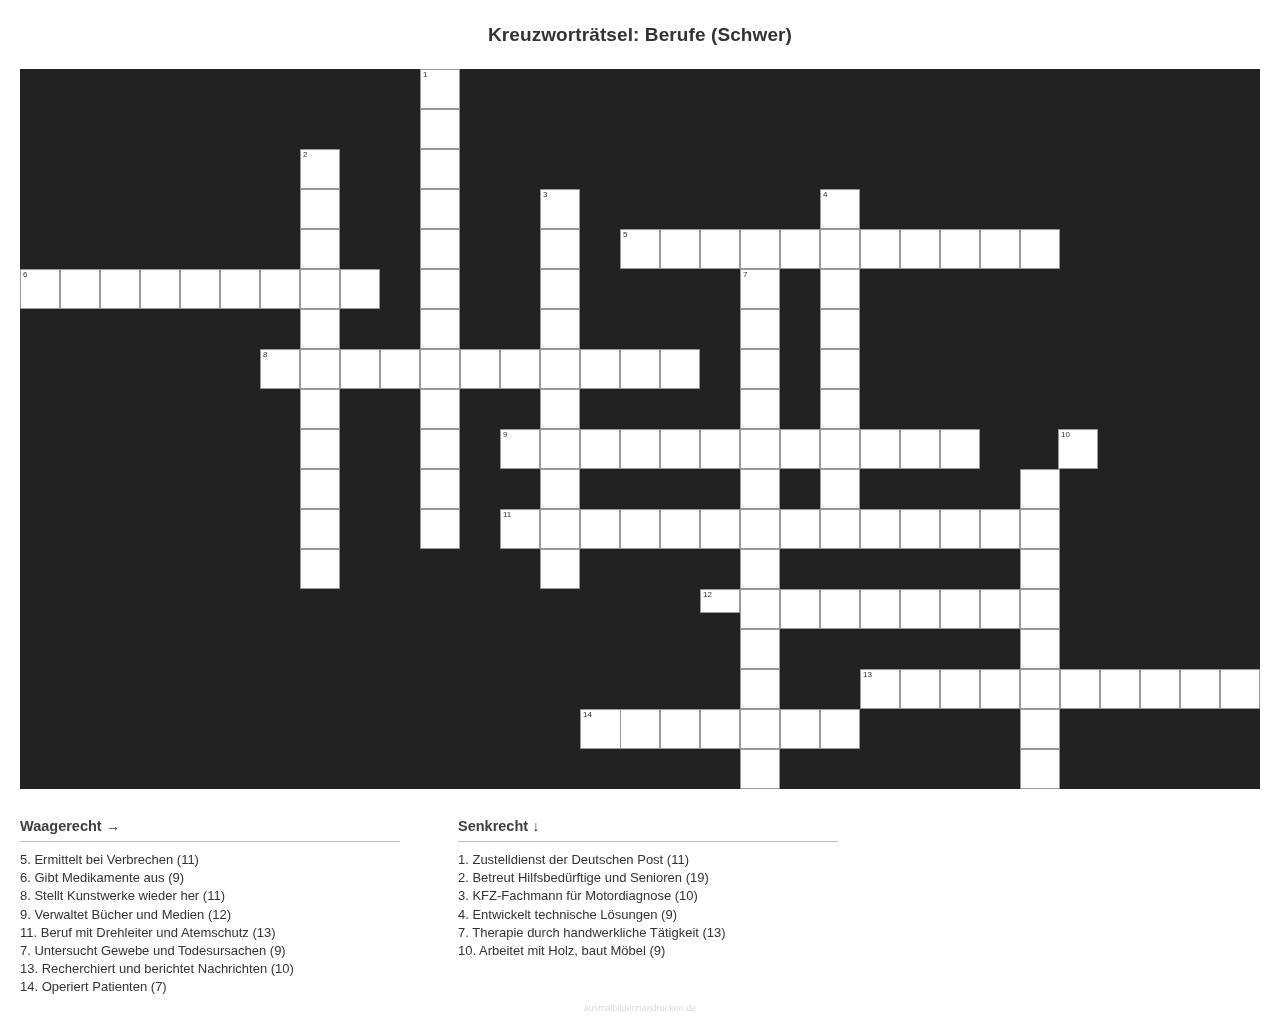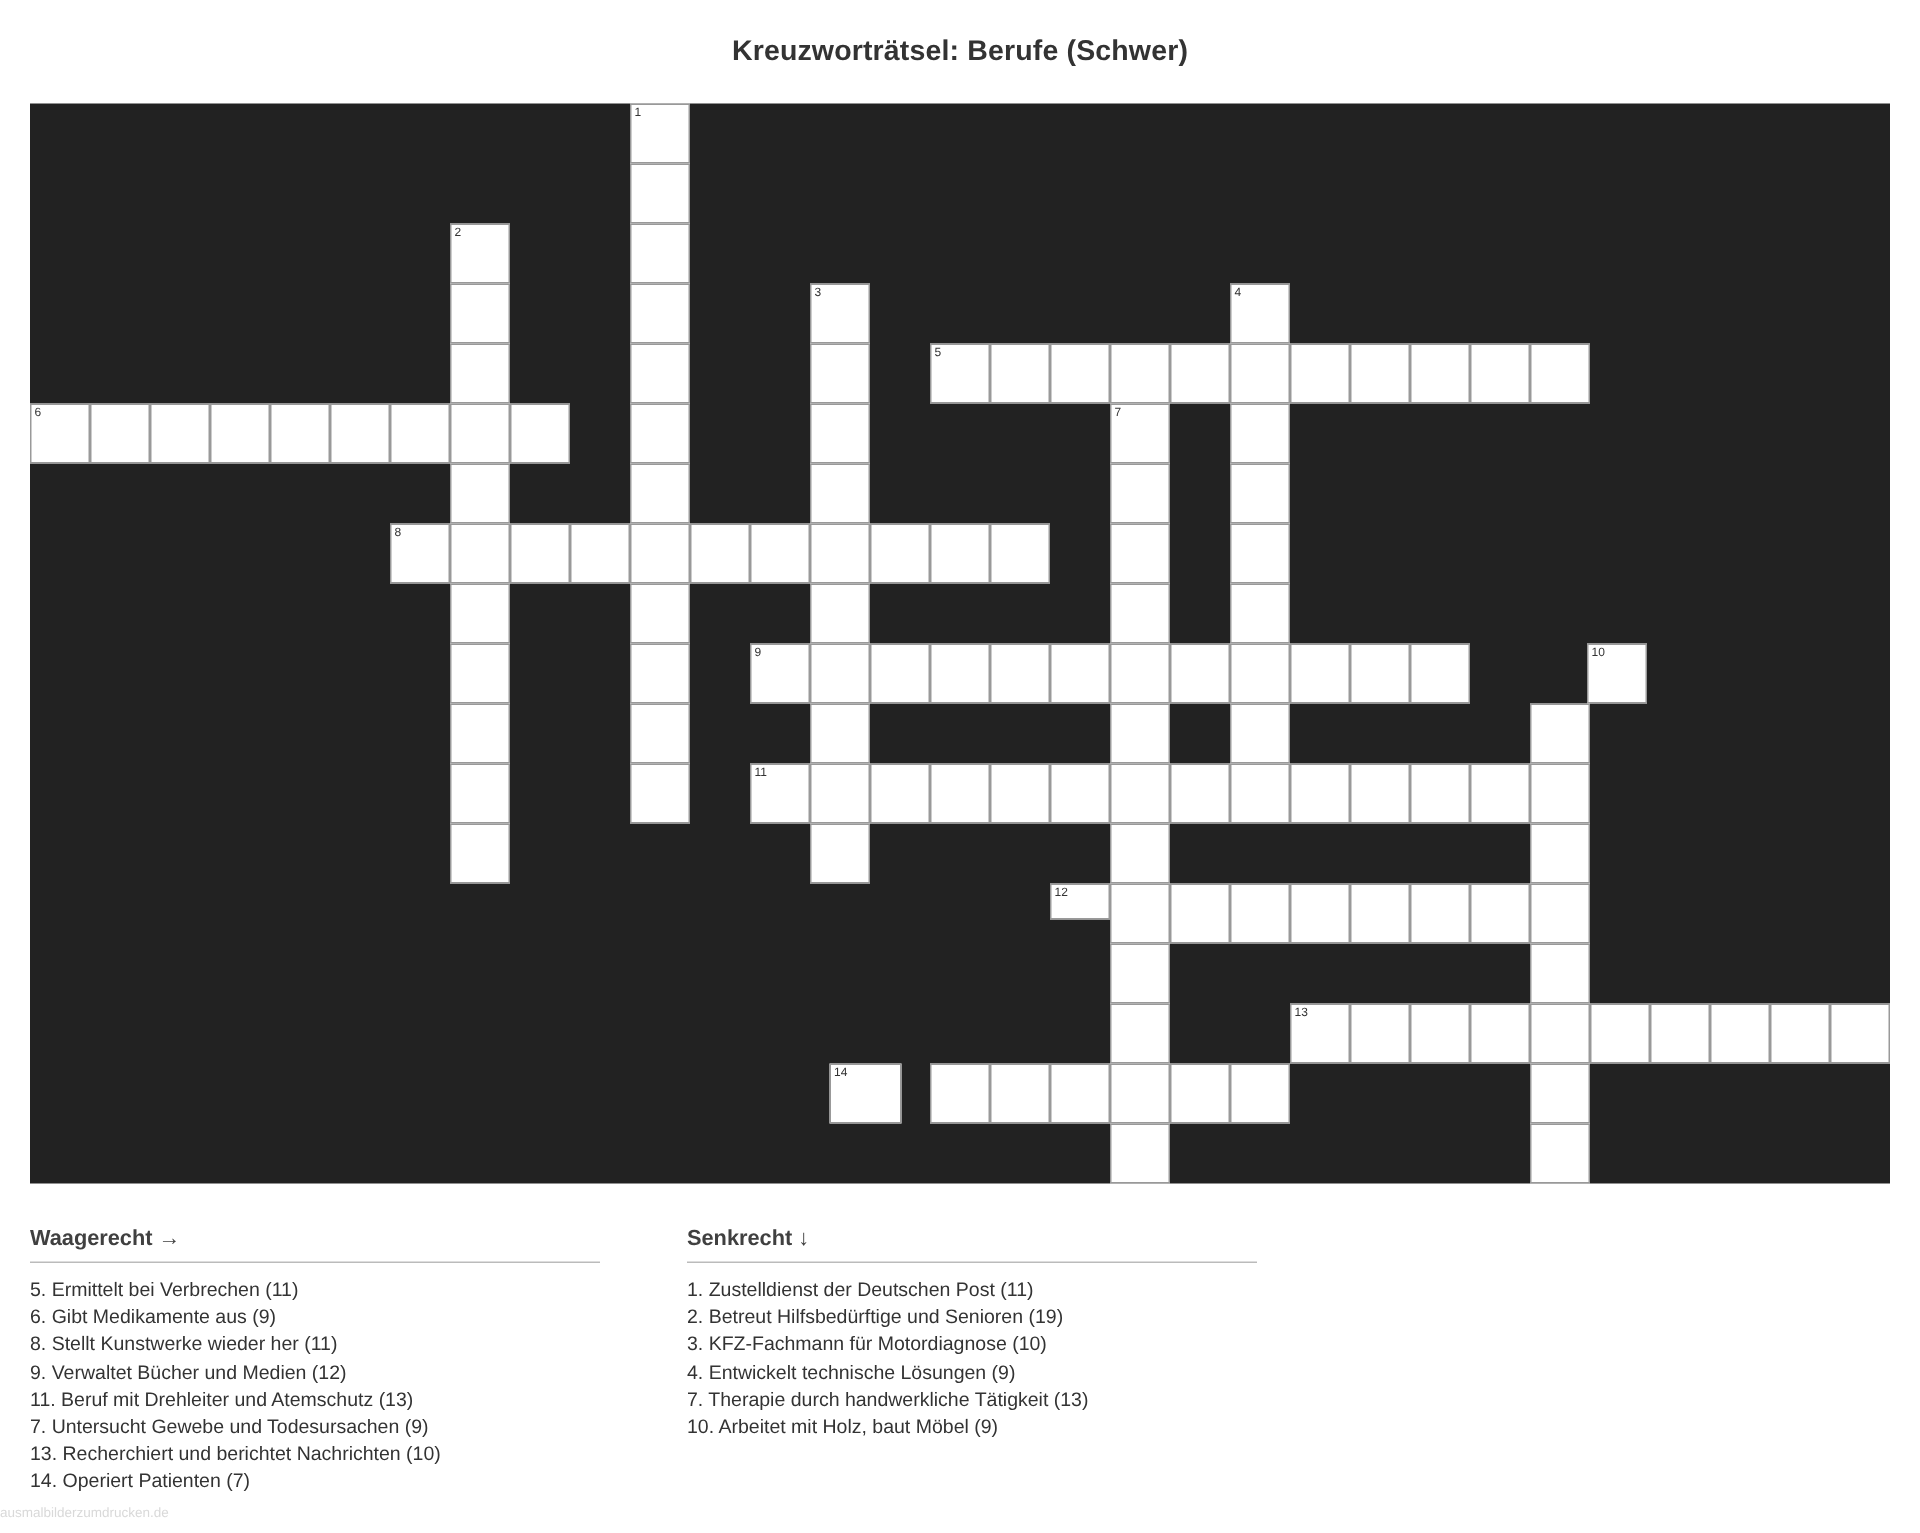--- a/index.html
+++ b/index.html
@@ -72,20 +72,21 @@
   .clue-item {
     font-size: 13px;
     line-height: 18.2px;
     color: #333333;
   }
   #footer {
     position: absolute;
     top: 1003px;
     left: 0;
     width: 1280px;
+    text-align: center;
     font-size: 9px;
     color: #d9d9d9;
   }
 </style>
 </head>
 <body>
 
 <h1 id="title">Kreuzworträtsel: Berufe (Schwer)</h1>
 
 <div id="grid-wrap">
@@ -229,21 +230,21 @@
     </div>
     <div class="cell" style="left: 880px; top: 600px; width: 40px; height: 40px;"></div>
     <div class="cell" style="left: 920px; top: 600px; width: 40px; height: 40px;"></div>
     <div class="cell" style="left: 960px; top: 600px; width: 40px; height: 40px;"></div>
     <div class="cell" style="left: 1000px; top: 600px; width: 40px; height: 40px;"></div>
     <div class="cell" style="left: 1040px; top: 600px; width: 40px; height: 40px;"></div>
     <div class="cell" style="left: 1080px; top: 600px; width: 40px; height: 40px;"></div>
     <div class="cell" style="left: 1120px; top: 600px; width: 40px; height: 40px;"></div>
     <div class="cell" style="left: 1160px; top: 600px; width: 40px; height: 40px;"></div>
     <div class="cell" style="left: 1200px; top: 600px; width: 40px; height: 40px;"></div>
-    <div class="cell" style="left: 533px; top: 640px; width: 48px; height: 40px;">
+    <div class="cell" style="left: 560px; top: 640px; width: 48px; height: 40px;">
       <span class="num">14</span>
     </div>
     <div class="cell" style="left: 600px; top: 640px; width: 40px; height: 40px;"></div>
     <div class="cell" style="left: 640px; top: 640px; width: 40px; height: 40px;"></div>
     <div class="cell" style="left: 680px; top: 640px; width: 40px; height: 40px;"></div>
     <div class="cell" style="left: 720px; top: 640px; width: 40px; height: 40px;"></div>
     <div class="cell" style="left: 760px; top: 640px; width: 40px; height: 40px;"></div>
     <div class="cell" style="left: 800px; top: 640px; width: 40px; height: 40px;"></div>
     <div class="cell" style="left: 1000px; top: 640px; width: 40px; height: 40px;"></div>
     <div class="cell" style="left: 720px; top: 680px; width: 40px; height: 40px;"></div>

